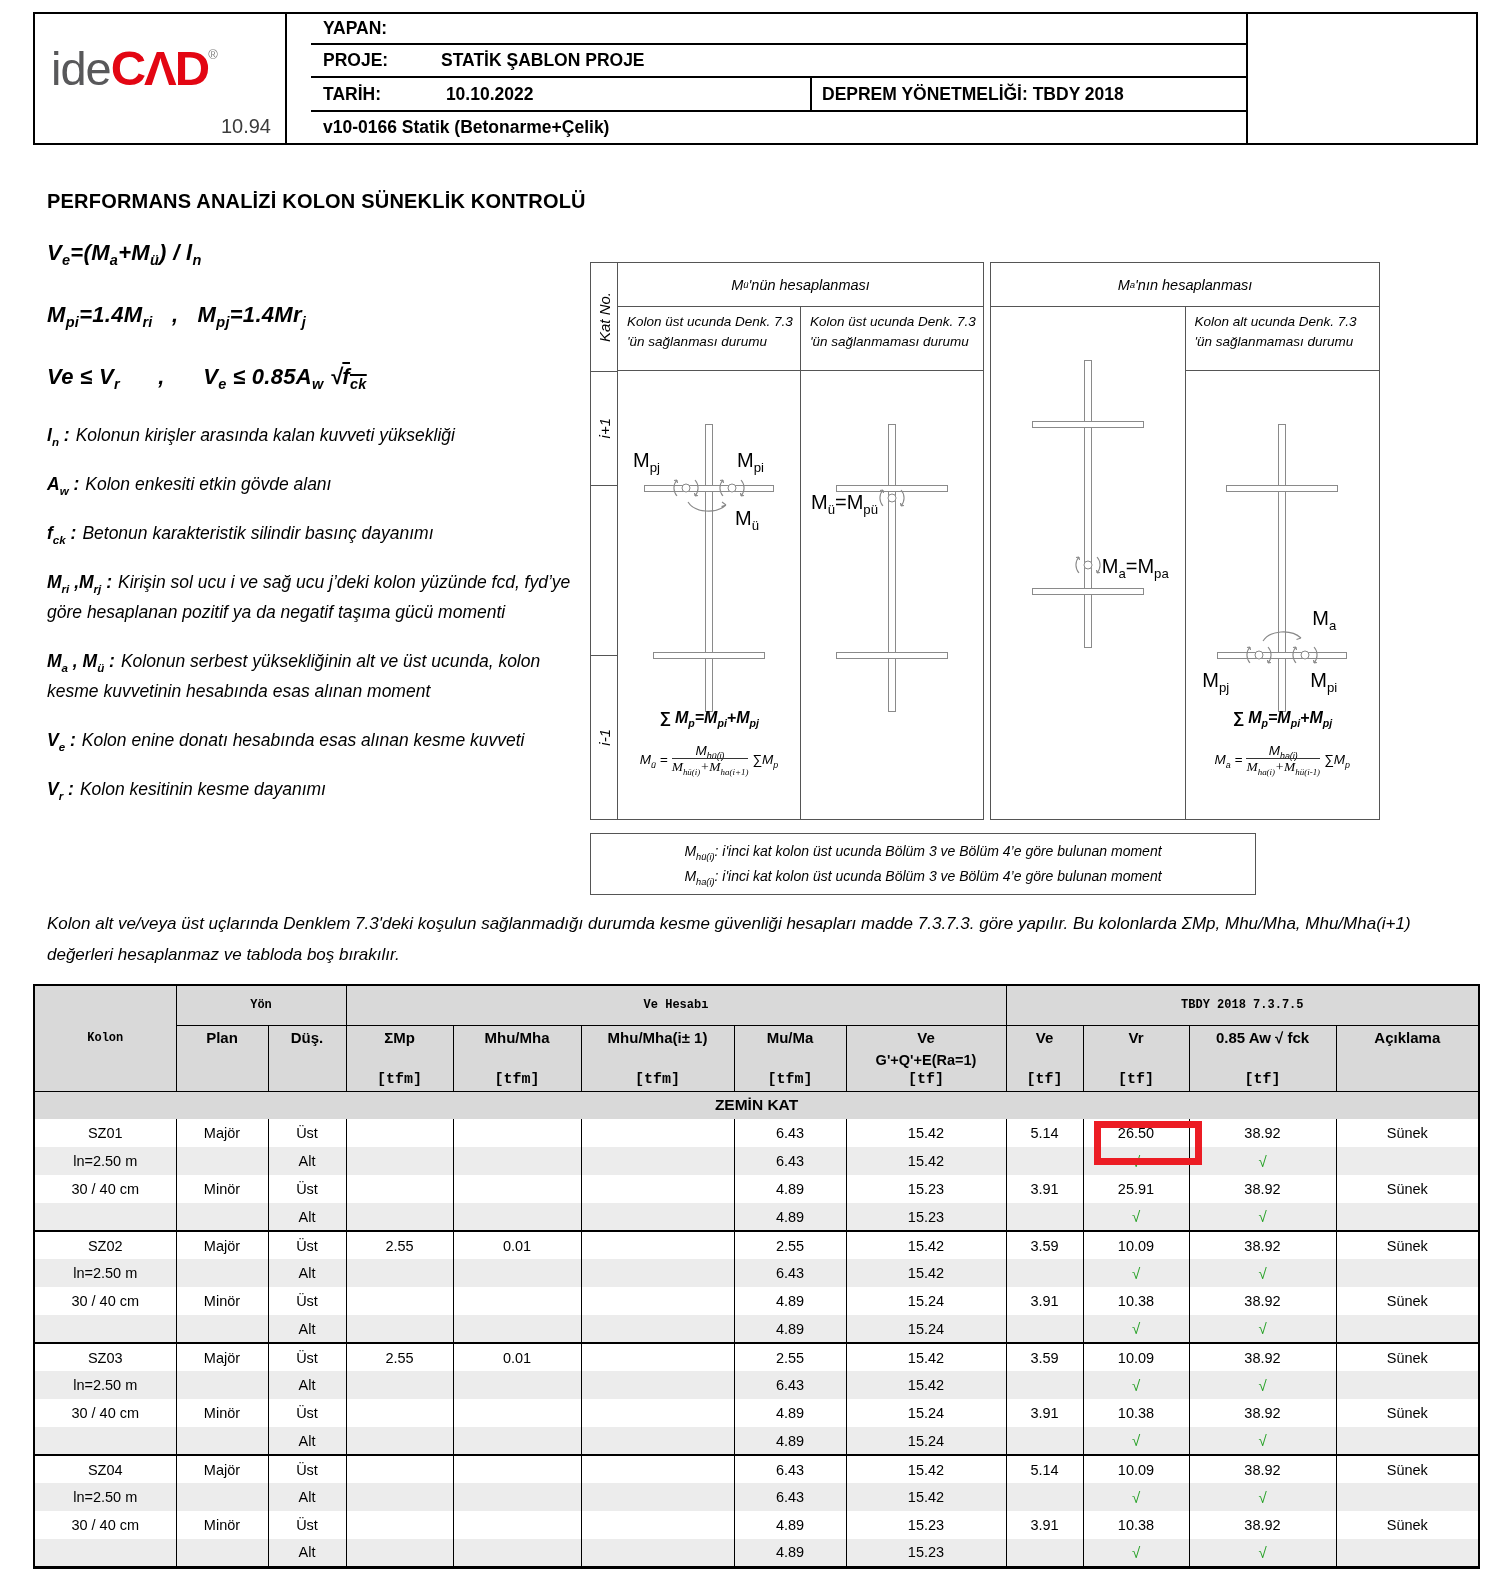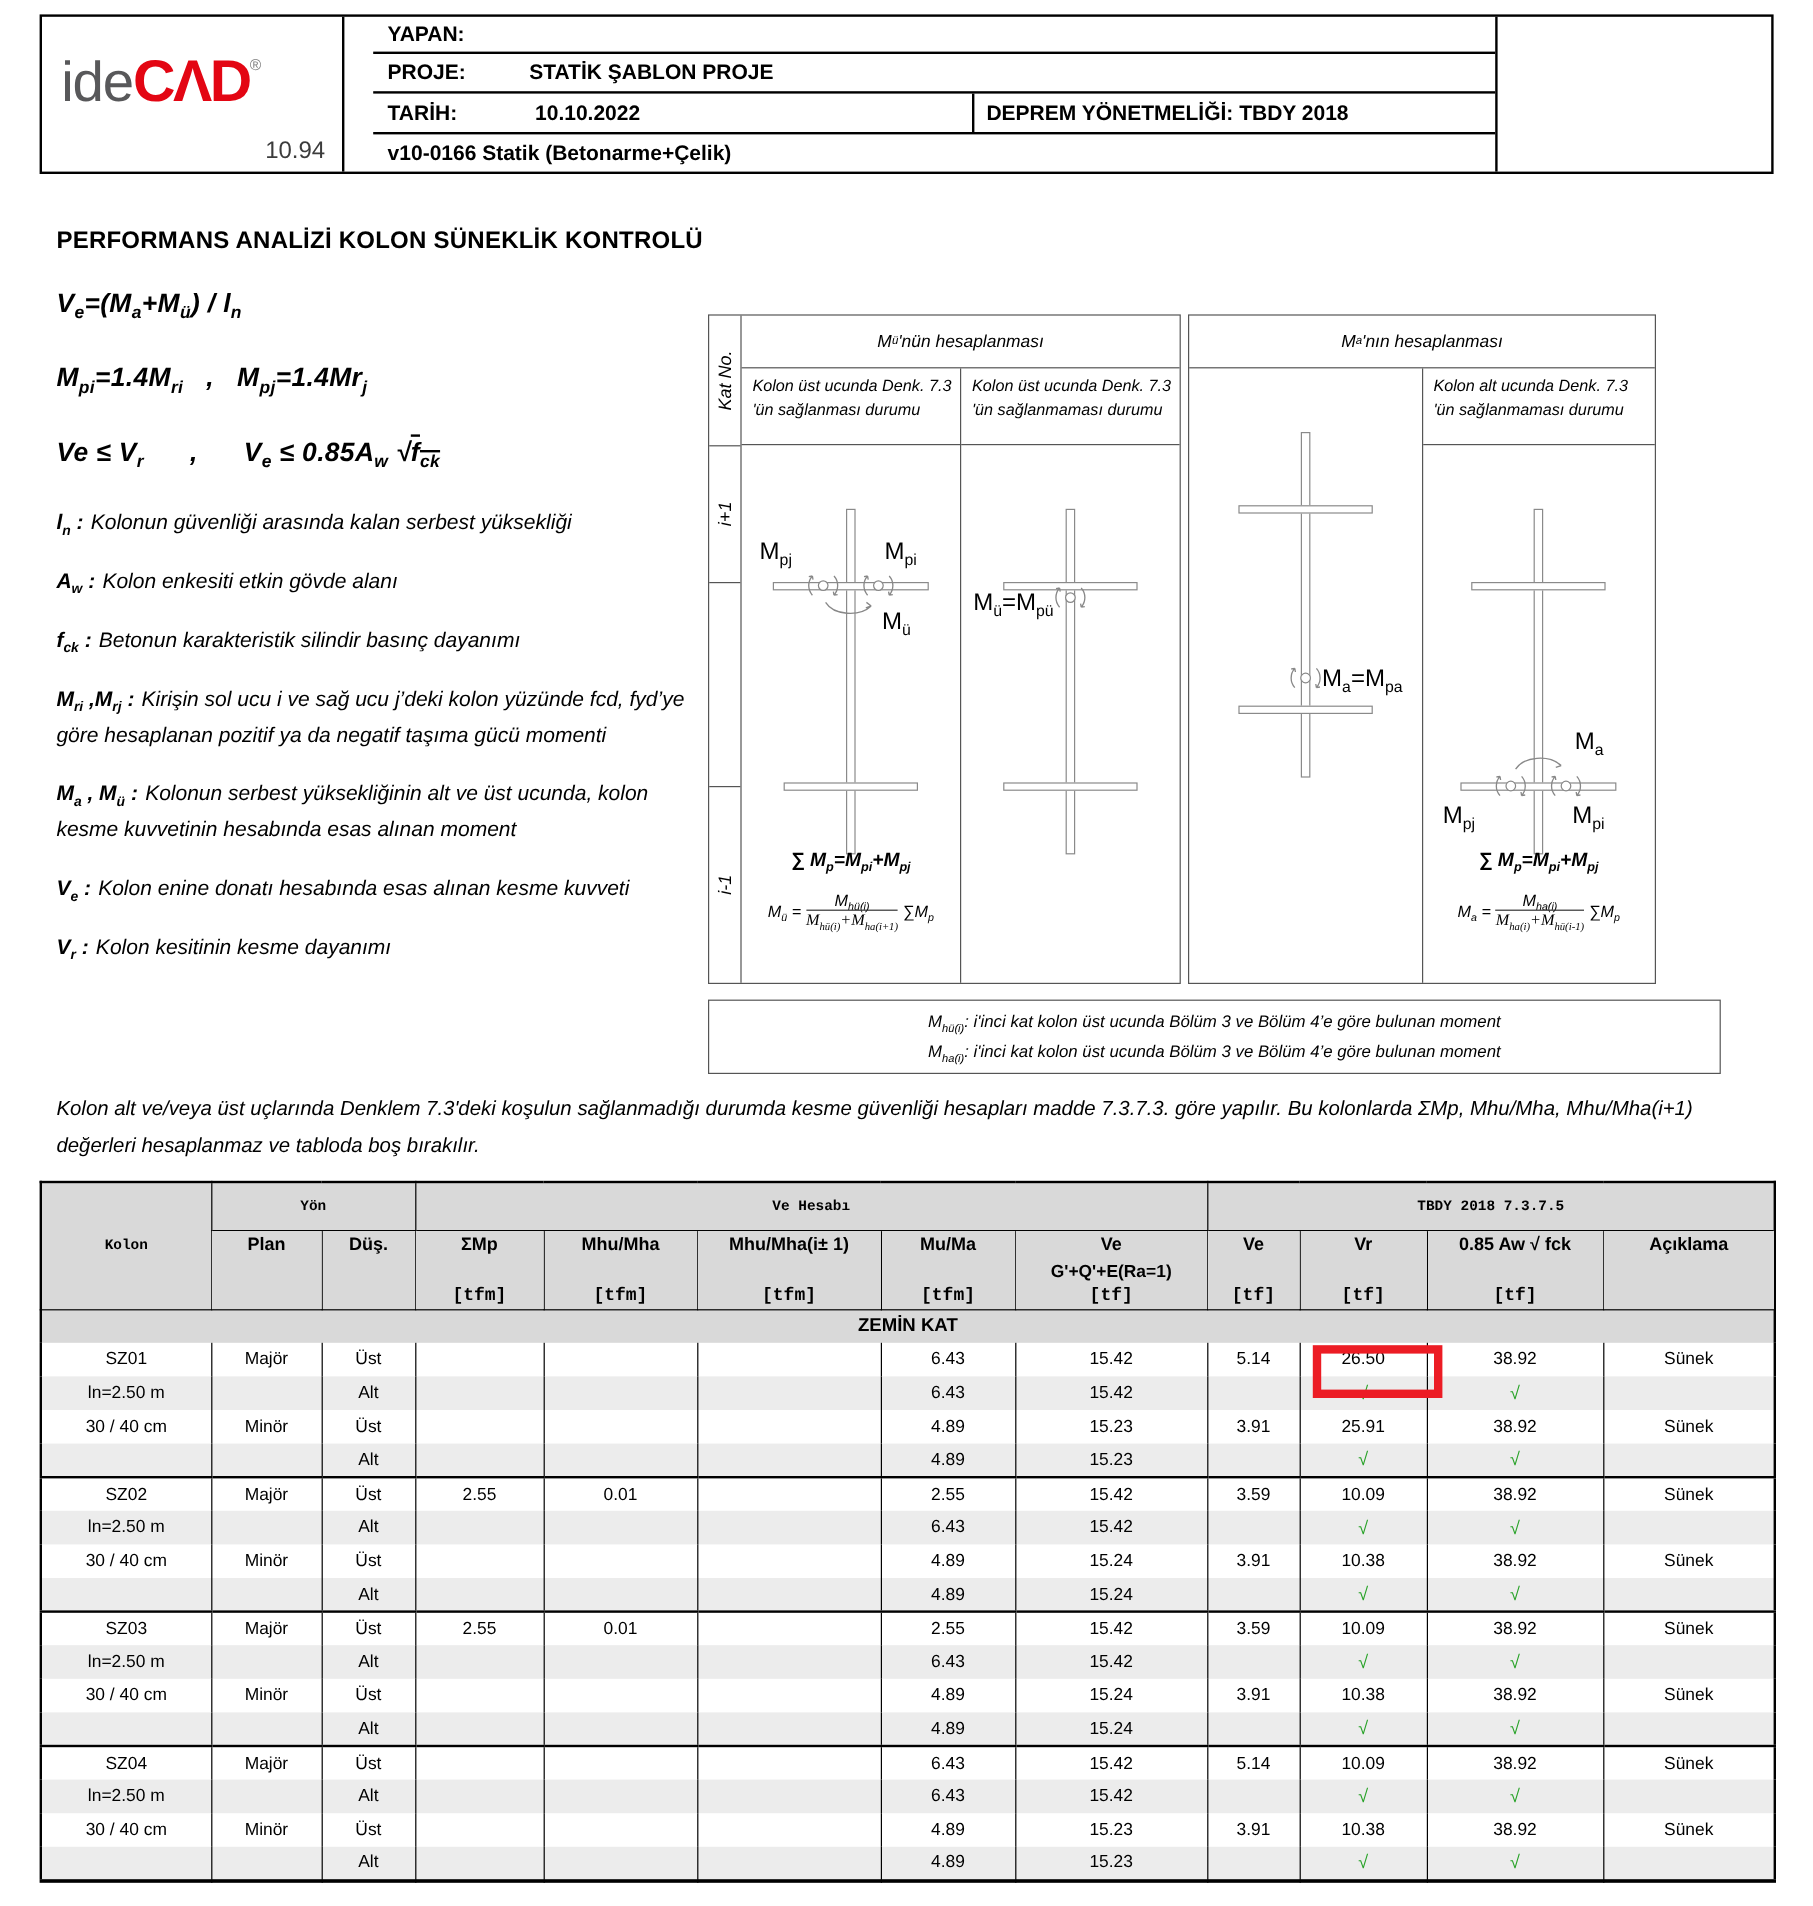--- a/index.html
+++ b/index.html
@@ -67,21 +67,21 @@
   .beam.low{top:281px;width:112px;margin-left:-56px;}
   .mom{position:absolute;width:30px;height:30px;}
   .arc{position:absolute;width:44px;height:22px;}
   .dlabel{position:absolute;font-size:20px;white-space:nowrap;}
   .dsum{position:absolute;left:0;right:0;top:338px;text-align:center;font-style:italic;
         font-weight:bold;font-size:16px;}
   .dfrac{position:absolute;left:0;right:0;top:372px;display:flex;align-items:center;
          justify-content:center;font-style:italic;font-size:13.5px;gap:4px;}
   .fstack{display:inline-flex;flex-direction:column;text-align:center;}
   .fden{border-top:1px solid #333;font-family:Liberation Serif, serif;}
-  .dg-foot{position:absolute;left:590px;top:833px;width:844px;height:62px;border:1px solid #555;
+  .dg-foot{position:absolute;left:590px;top:833px;width:666px;height:62px;border:1px solid #555;
            box-sizing:border-box;display:flex;flex-direction:column;justify-content:center;
            align-items:center;font-style:italic;font-size:14px;line-height:1.8;}
 
   
   .note{position:absolute;left:47px;top:908px;width:1434px;font-style:italic;font-size:17px;line-height:31px;}
 
   
   .tbl{position:absolute;left:33px;top:984px;width:1445px;border-collapse:collapse;table-layout:fixed;
        font-size:14.5px;border:2px solid #000;border-bottom:3px solid #000;}
   .tbl th,.tbl td{border-left:1px solid #000;border-right:1px solid #000;box-sizing:border-box;}
@@ -134,21 +134,21 @@
     <div class="hdr-right"></div>
   </div>
 
   <div class="title">PERFORMANS ANALİZİ KOLON SÜNEKLİK KONTROLÜ</div>
 
   <div class="leftcol">
     <div class="formula">V<sub>e</sub>=(M<sub>a</sub>+M<sub>ü</sub>) / l<sub>n</sub></div>
     <div class="formula">M<sub>pi</sub>=1.4M<sub>ri</sub>   ,   M<sub>pj</sub>=1.4Mr<sub>j</sub></div>
     <div class="formula">Ve ≤ V<sub>r</sub>      ,      V<sub>e</sub> ≤ 0.85A<sub>w</sub> <span class="sq">√<span class="ov">f<sub>ck</sub></span></span></div>
 
-    <div class="def"><span class="dterm">l<sub>n</sub> :</span><span>Kolonun güvenliği arasında kalan serbest yüksekliği</span></div>
+    <div class="def"><span class="dterm">l<sub>n</sub> :</span><span>Kolonun kirişler arasında kalan kuvveti yüksekliği</span></div>
     <div class="def"><span class="dterm">A<sub>w</sub> :</span><span>Kolon enkesiti etkin gövde alanı</span></div>
     <div class="def"><span class="dterm">f<sub>ck</sub> :</span><span>Betonun karakteristik silindir basınç dayanımı</span></div>
     <div class="def"><span class="dterm">M<sub>ri</sub> ,M<sub>rj</sub> :</span><span>Kirişin sol ucu i ve sağ ucu j’deki kolon yüzünde fcd, fyd’ye göre hesaplanan pozitif ya da negatif taşıma gücü momenti</span></div>
     <div class="def"><span class="dterm">M<sub>a</sub> , M<sub>ü</sub> :</span><span>Kolonun serbest yüksekliğinin alt ve üst  ucunda, kolon kesme kuvvetinin hesabında esas alınan moment</span></div>
     <div class="def"><span class="dterm">V<sub>e</sub> :</span><span>Kolon enine donatı hesabında esas alınan kesme kuvveti</span></div>
     <div class="def"><span class="dterm">V<sub>r</sub> :</span><span>Kolon kesitinin kesme dayanımı</span></div>
   </div>
 
   <div class="diagram">
     <div class="dg-box dg-box1">

